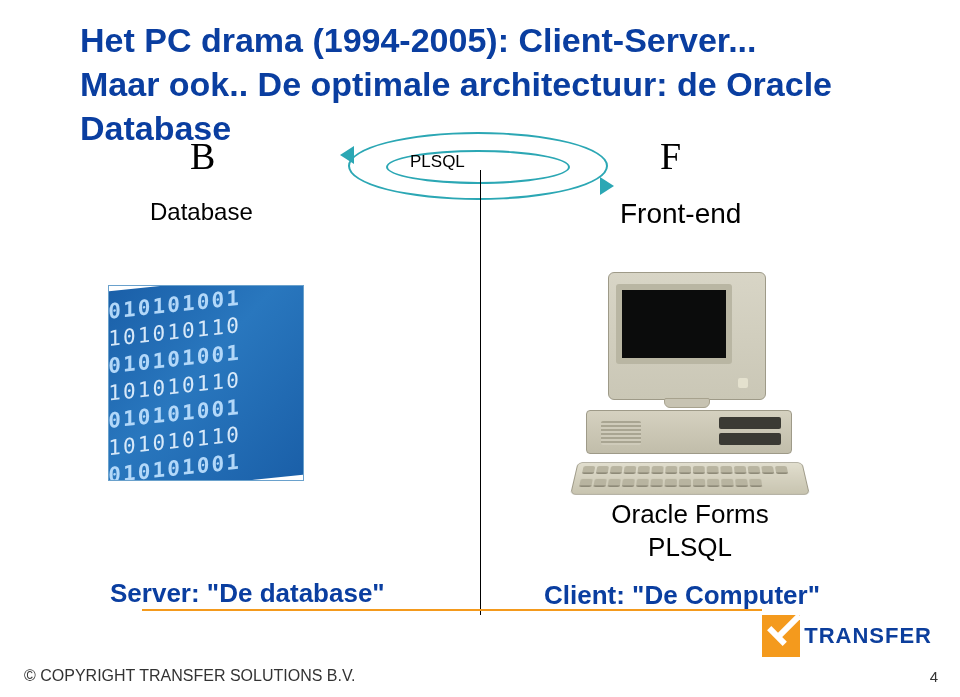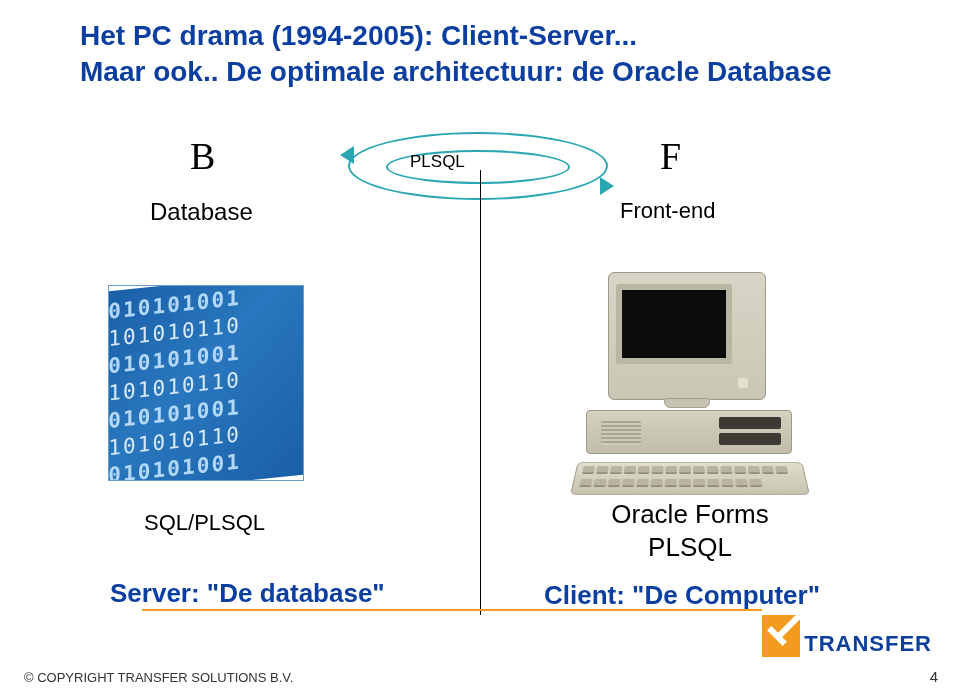--- a/index.html
+++ b/index.html
@@ -1,27 +1,27 @@
 <!DOCTYPE html>
 <html><head>
 <meta charset="utf-8">
 <style>
   * { box-sizing: border-box; margin: 0; padding: 0; }
   html, body { width: 960px; height: 697px; font-family: Arial, Helvetica, sans-serif; background: #fff; position: relative; overflow: hidden; }
 
   .slide { width: 960px; height: 697px; position: relative; }
 
-  .title { position: absolute; top: 18px; left: 80px; right: 60px; color: #0a3ea0; font-weight: 700; font-size: 28px; line-height: 1.3; }
+  .title { position: absolute; top: 18px; left: 80px; right: 60px; color: #0a3ea0; font-weight: 700; font-size: 34px; line-height: 1.3; }
 
   .labels-top { position: absolute; top: 134px; left: 0; width: 960px; }
   .letter-b { position: absolute; top: 0; left: 190px; font-family: "Times New Roman", serif; font-size: 38px; }
   .letter-f { position: absolute; top: 0; left: 660px; font-family: "Times New Roman", serif; font-size: 38px; }
 
   .midlabel-db { position: absolute; top: 198px; left: 150px; font-size: 24px; }
-  .midlabel-fe { position: absolute; top: 198px; left: 620px; font-size: 22px; }
+  .midlabel-fe { position: absolute; top: 198px; left: 620px; font-size: 28px; }
 
   .plsql-small { position: absolute; top: 152px; left: 410px; font-size: 17px; }
 
   .divider { position: absolute; top: 170px; left: 480px; width: 1px; height: 445px; background: #000; }
 
   .oval-outer { position: absolute; left: 348px; top: 132px; width: 260px; height: 68px; border: 2px solid #2ba7b4; border-radius: 50% / 50%; }
   .oval-inner { position: absolute; left: 386px; top: 150px; width: 184px; height: 34px; border: 2px solid #2ba7b4; border-radius: 50% / 50%; }
   .arrow-right { position: absolute; left: 600px; top: 177px; width: 0; height: 0; border-top: 9px solid transparent; border-bottom: 9px solid transparent; border-left: 14px solid #2ba7b4; }
   .arrow-left { position: absolute; left: 340px; top: 146px; width: 0; height: 0; border-top: 9px solid transparent; border-bottom: 9px solid transparent; border-right: 14px solid #2ba7b4; }
 
@@ -43,24 +43,24 @@
   .pc .vent { position:absolute; left:14px; top:10px; width:40px; height:24px; background:repeating-linear-gradient(180deg,#a9a592 0 2px,#cfcbba 2px 4px); border-radius:2px; }
   .pc .keyboard { position:absolute; top:188px; left:34px; width:232px; height:40px; background: linear-gradient(180deg,#e1dece,#c8c4b0); border:1px solid #9e9a88; border-radius:5px; transform: perspective(360px) rotateX(36deg); display:flex; flex-wrap:wrap; gap:2px; padding:4px 6px; }
   .pc .keyboard span { width:12px; height:10px; background:#b8b4a0; border-bottom:2px solid #8e8a78; border-radius:2px; }
 
   .sqlplsql { position: absolute; top: 510px; left: 144px; font-size: 22px; }
   .oraclef { position: absolute; top: 498px; left: 600px; font-size: 26px; text-align: center; width: 180px; line-height: 1.25; }
 
   .server-txt { position: absolute; top: 578px; left: 110px; font-size: 26px; font-weight: 700; color: #0a3ea0; }
   .client-txt { position: absolute; top: 580px; left: 544px; font-size: 26px; font-weight: 700; color: #0a3ea0; }
 
-  .footer { position: absolute; left: 24px; bottom: 12px; font-size: 13px; color: #333; }
+  .footer { position: absolute; left: 24px; bottom: 12px; font-size: 16px; color: #333; }
   .pagenum { position: absolute; right: 22px; bottom: 12px; font-size: 15px; color: #333; }
 
-  .logo { position: absolute; right: 28px; bottom: 40px; width: 170px; height: 42px; display:flex; align-items:flex-end; gap:4px; }
+  .logo { position: absolute; right: 28px; bottom: 40px; width: 170px; height: 42px; display:flex; align-items:center; gap:4px; }
   .logo .mark { width:42px; height:42px; background:#f49a1d; position:relative; overflow:hidden; }
   .logo .mark::before, .logo .mark::after { content:""; position:absolute; background:#fff; }
   .logo .mark::before { left:4px; top:18px; width:22px; height:6px; transform: rotate(45deg); }
   .logo .mark::after  { left:12px; top:8px; width:30px; height:6px; transform: rotate(-45deg); }
   .logo .word { font-weight:800; font-size:22px; color:#0c3e9c; letter-spacing:1px; }
   .logo .rule { position:absolute; top:-6px; left:-620px; width:620px; height:2px; background:#f49a1d; }
 </style>
 </head>
 <body>
 
@@ -134,21 +134,20 @@
         <span></span>
         <span></span>
         <span></span>
         <span></span>
         <span></span>
         <span></span>
         <span></span>
     </div>
   </div>
 
-  <div class="sqlplsql">SQL/PLSQL</div>
   <div class="oraclef">
     <span>Oracle Forms</span><br>
     <span>PLSQL</span>
   </div>
 
   <div class="server-txt">Server: "De database"</div>
   <div class="client-txt">Client: "De Computer"</div>
 
   <div class="logo">
     <div class="rule"></div>

